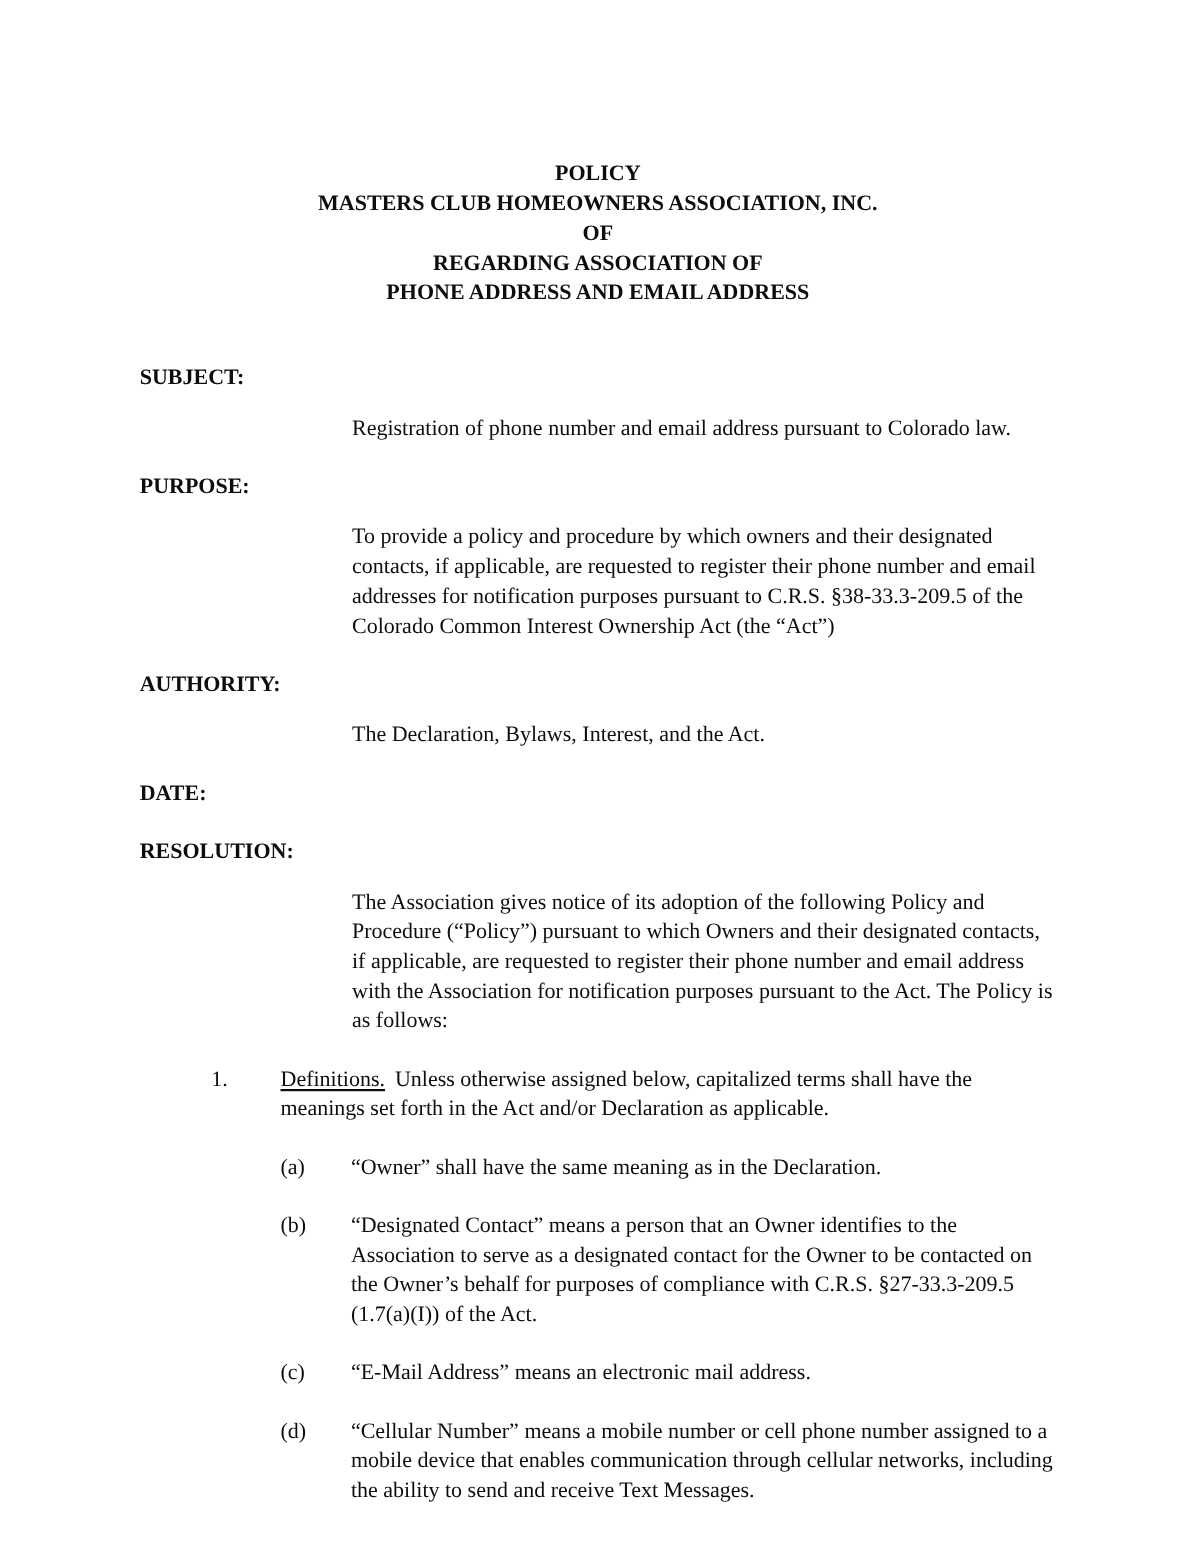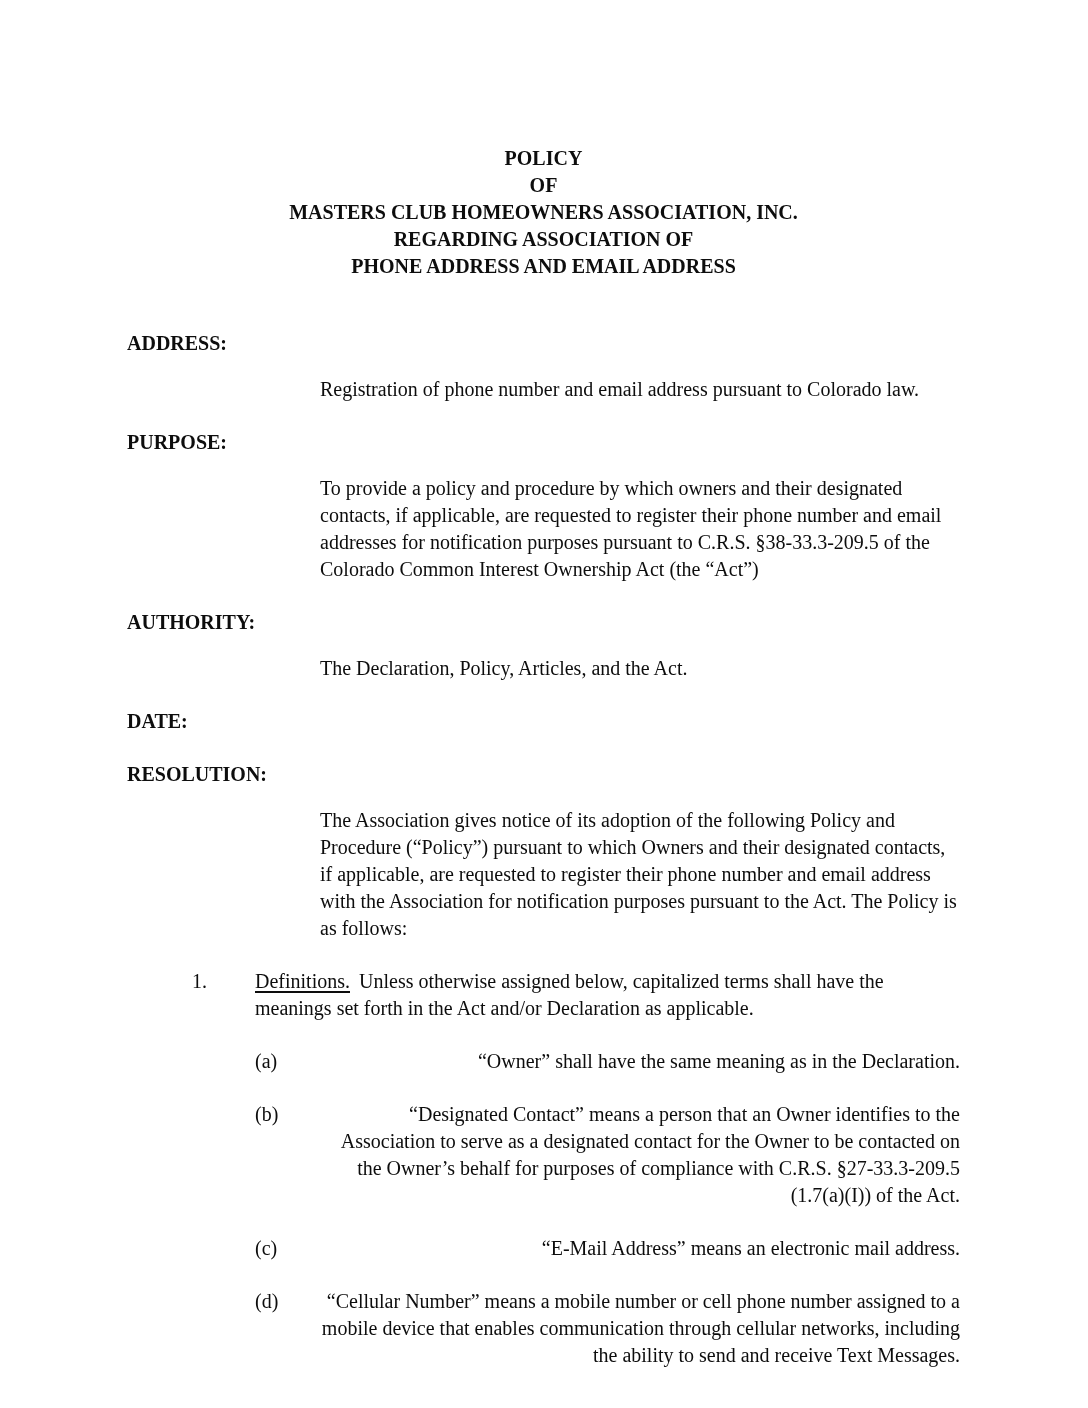--- a/index.html
+++ b/index.html
@@ -58,51 +58,50 @@
     text-underline-offset: 3px;
     margin-right: 0.45em;
   }
   .sub-row {
     display: grid;
     grid-template-columns: 64px 1fr;
     margin-top: 26px;
   }
   .sub-text {
     max-width: 641px;
-    text-align: right;
   }
 </style>
 </head>
 <body>
 
 <div class="page">
 
   <header class="title-block">
     <div class="title-line">POLICY</div>
+    <div class="title-line">MASTERS CLUB HOMEOWNERS ASSOCIATION, INC.</div>
     <div class="title-line">OF</div>
-    <div class="title-line">MASTERS CLUB HOMEOWNERS ASSOCIATION, INC.</div>
     <div class="title-line">REGARDING ASSOCIATION OF</div>
     <div class="title-line">PHONE ADDRESS AND EMAIL ADDRESS</div>
   </header>
 
   <section>
 
     <div class="field-row">
-      <div class="field-label">ADDRESS:</div>
+      <div class="field-label">SUBJECT:</div>
       <div class="field-text">Registration of phone number and email address pursuant to Colorado law.</div>
     </div>
 
     <div class="field-row">
       <div class="field-label">PURPOSE:</div>
       <div class="field-text">To provide a policy and procedure by which owners and their designated contacts, if applicable, are requested to register their phone number and email addresses for notification purposes pursuant to C.R.S. §38-33.3-209.5 of the Colorado Common Interest Ownership Act (the “Act”)</div>
     </div>
 
     <div class="field-row">
       <div class="field-label">AUTHORITY:</div>
-      <div class="field-text">The Declaration, Policy, Articles, and the Act.</div>
+      <div class="field-text">The Declaration, Bylaws, Interest, and the Act.</div>
     </div>
 
     <div class="field-row">
       <div class="field-label">DATE:</div>
     </div>
 
     <div class="field-row">
       <div class="field-label">RESOLUTION:</div>
       <div class="field-text">The Association gives notice of its adoption of the following Policy and Procedure (“Policy”) pursuant to which Owners and their designated contacts, if applicable, are requested to register their phone number and email address with the Association for notification purposes pursuant to the Act. The Policy is as follows:</div>
     </div>

